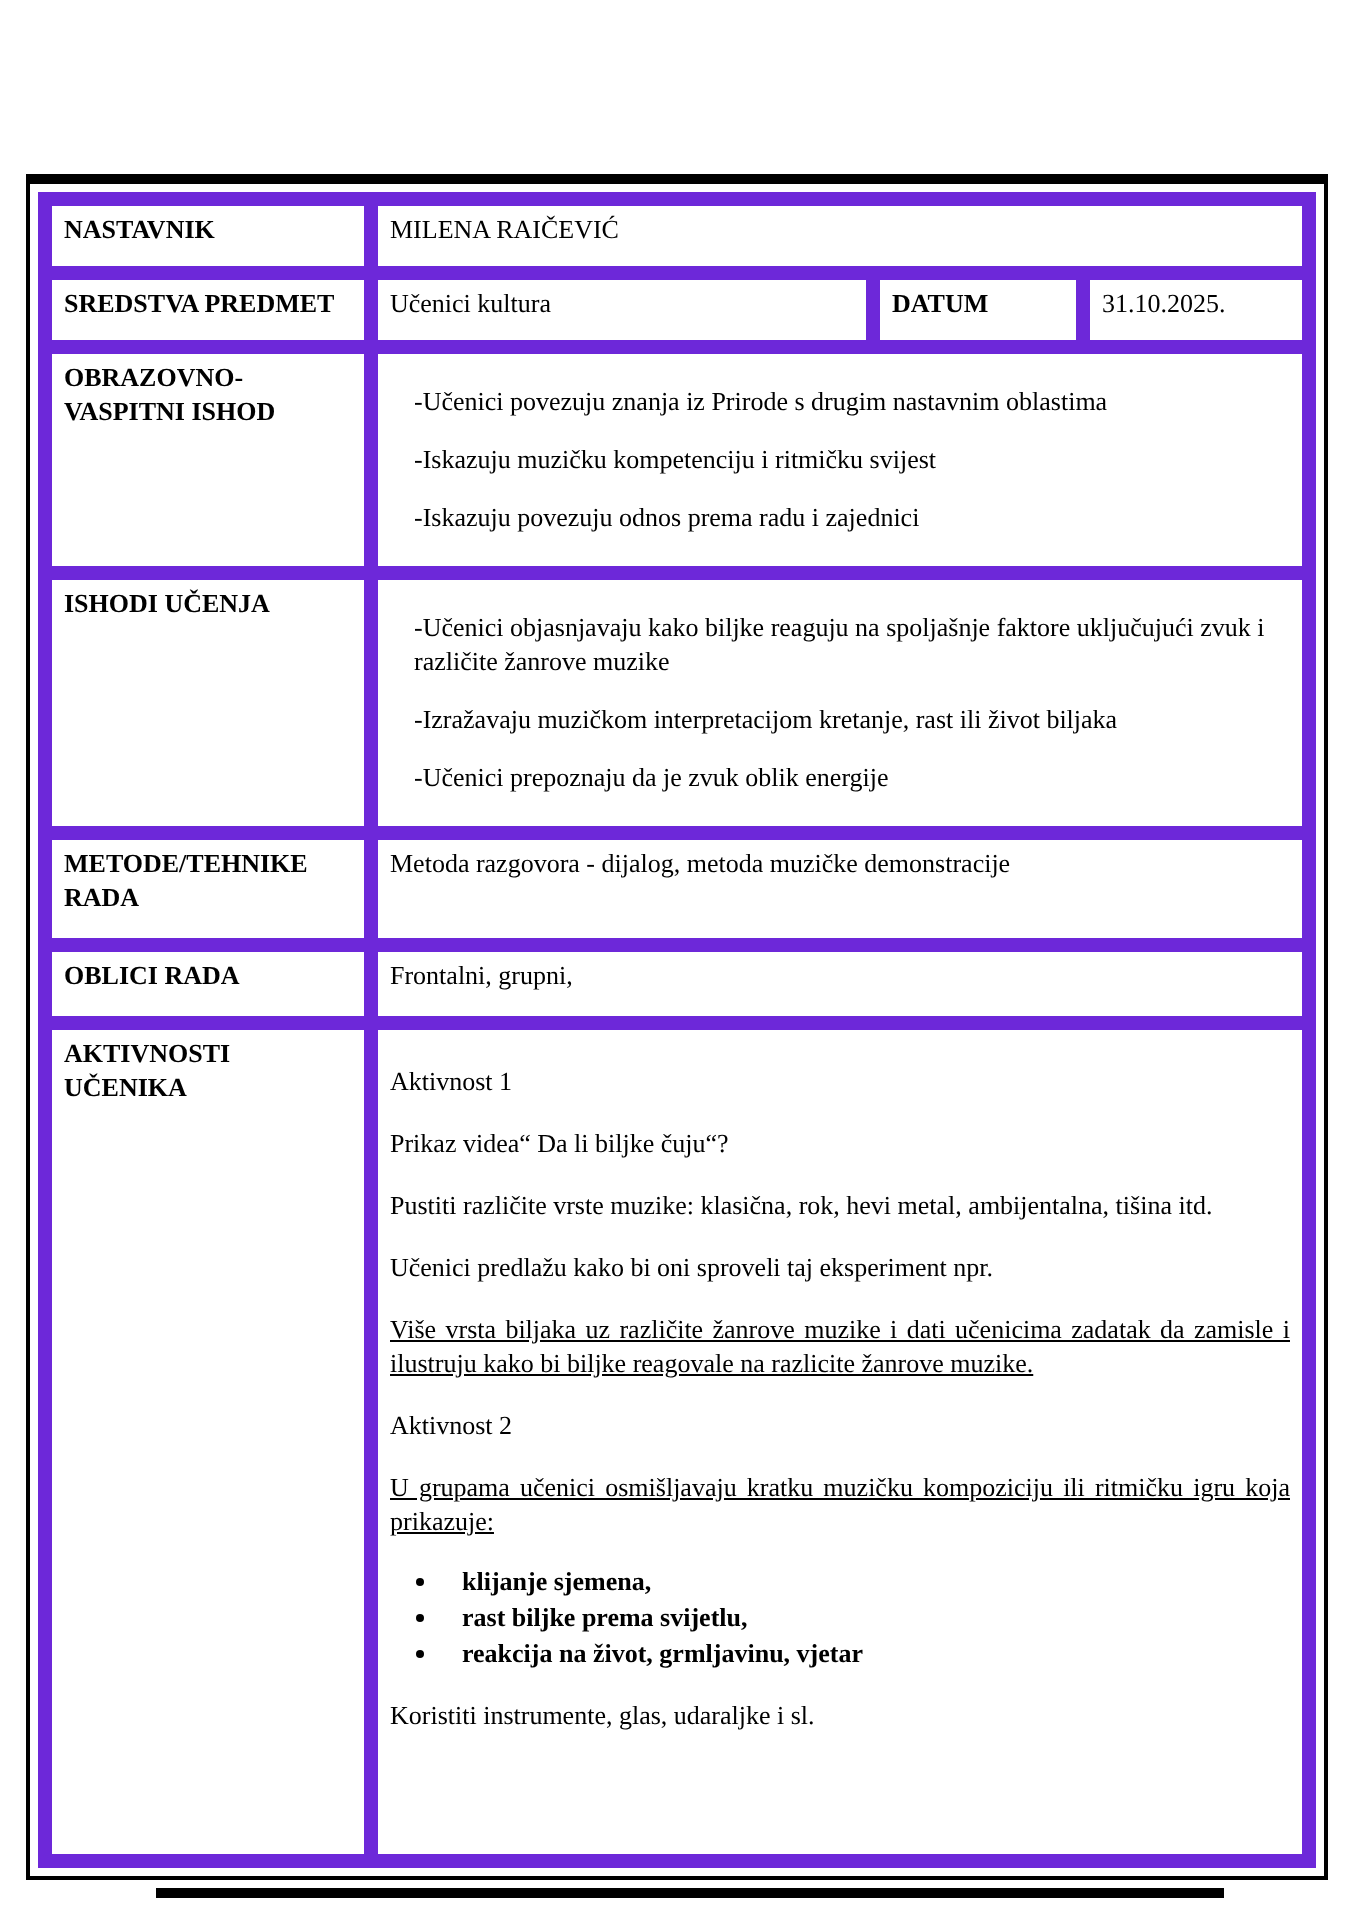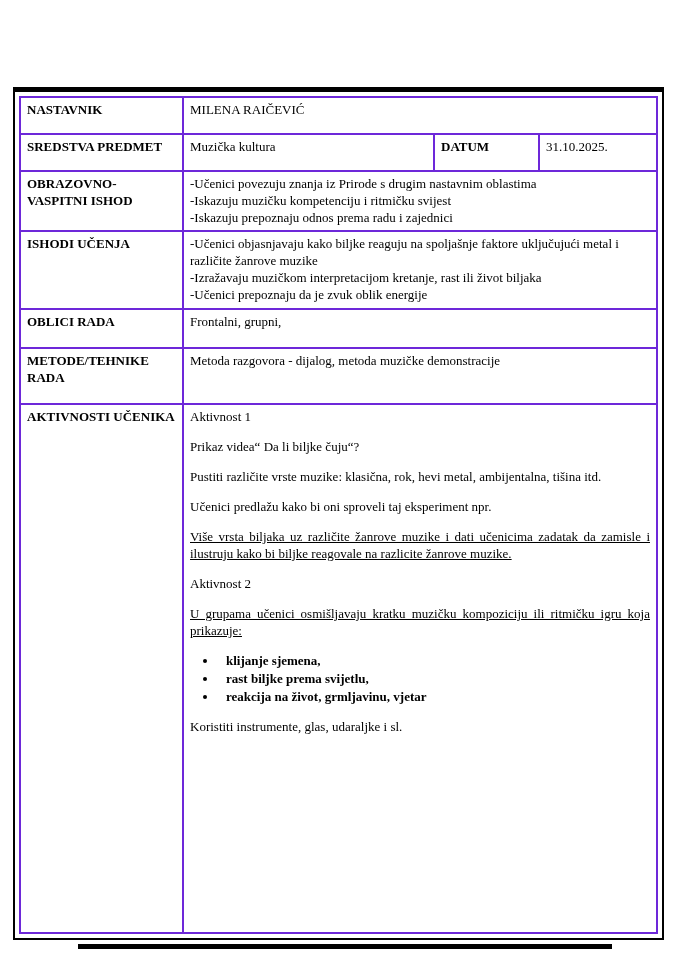--- a/index.html
+++ b/index.html
@@ -16,30 +16,30 @@
     position: absolute;
     left: 13px; top: 87px;
     width: 651px; height: 853px;
     border: 2px solid #000;
     border-top-width: 5px;
     padding: 4px;
     background: #fff;
   }
   table.lesson { width: 100%; height: 100%; border-collapse: collapse; table-layout: fixed; }
   td {
-    border: 2px solid #6d28d9;
+    border: 7px solid #6d28d9;
     vertical-align: top;
     padding: 3px 6px 4px 6px;
     font-size: 13px;
     line-height: 17px;
     overflow: hidden;
   }
   td.lbl { font-weight: bold; }
-  .line { margin: 0; }
-  .akt p { margin: 0 0 13px 0; }
+  .line { margin: 12px; }
+  .akt p { margin: 14px 0 13px 0; }
   .akt p.just { text-align: justify; text-decoration: underline; }
   .akt ul { margin: 0 0 13px 0; padding-left: 28px; list-style: disc; font-weight: bold; }
   .akt li { padding-left: 8px; margin: 0 0 1px 0; }
   .bottom-rule {
     position: absolute;
     left: 78px; top: 944px;
     width: 534px; height: 5px;
     background: #000;
   }
 </style>
@@ -57,52 +57,52 @@
       </colgroup>
 
       <tbody>
           <tr style="height:37px">
         <td class="lbl">NASTAVNIK</td>
         <td colspan="3">MILENA RAIČEVIĆ</td>
       </tr>
 
       <tr style="height:37px">
         <td class="lbl">SREDSTVA PREDMET</td>
-        <td>Muzička kultura</td>
+        <td>Učenici kultura</td>
         <td class="lbl">DATUM</td>
         <td>31.10.2025.</td>
       </tr>
 
 
       <tr style="height:56px">
         <td class="lbl">OBRAZOVNO-VASPITNI ISHOD</td>
         <td colspan="3">
           <div class="line">-Učenici povezuju znanja iz Prirode s drugim nastavnim oblastima</div>
           <div class="line">-Iskazuju muzičku kompetenciju i ritmičku svijest</div>
-          <div class="line">-Iskazuju prepoznaju odnos prema radu i zajednici</div>
+          <div class="line">-Iskazuju povezuju odnos prema radu i zajednici</div>
         </td>
       </tr>
 
       <tr style="height:78px">
         <td class="lbl">ISHODI UČENJA</td>
         <td colspan="3">
-          <div class="line">-Učenici objasnjavaju kako biljke reaguju na spoljašnje faktore uključujući metal i različite žanrove muzike</div>
+          <div class="line">-Učenici objasnjavaju kako biljke reaguju na spoljašnje faktore uključujući zvuk i različite žanrove muzike</div>
           <div class="line">-Izražavaju muzičkom interpretacijom kretanje, rast ili život biljaka</div>
           <div class="line">-Učenici prepoznaju da je zvuk oblik energije</div>
         </td>
       </tr>
 
+      <tr style="height:56px">
+        <td class="lbl">METODE/TEHNIKE RADA</td>
+        <td colspan="3">Metoda razgovora - dijalog, metoda muzičke demonstracije</td>
+      </tr>
+
       <tr style="height:39px">
         <td class="lbl">OBLICI RADA</td>
         <td colspan="3">Frontalni, grupni,</td>
-      </tr>
-
-      <tr style="height:56px">
-        <td class="lbl">METODE/TEHNIKE RADA</td>
-        <td colspan="3">Metoda razgovora - dijalog, metoda muzičke demonstracije</td>
       </tr>
 
 
       <tr>
         <td class="lbl">AKTIVNOSTI UČENIKA</td>
         <td colspan="3" class="akt">
           <p>Aktivnost 1</p>
           <p>Prikaz videa“ Da li biljke čuju“?</p>
           <p>Pustiti različite vrste muzike: klasična, rok, hevi metal, ambijentalna, tišina itd.</p>
           <p>Učenici predlažu kako bi oni sproveli taj eksperiment npr.</p>

